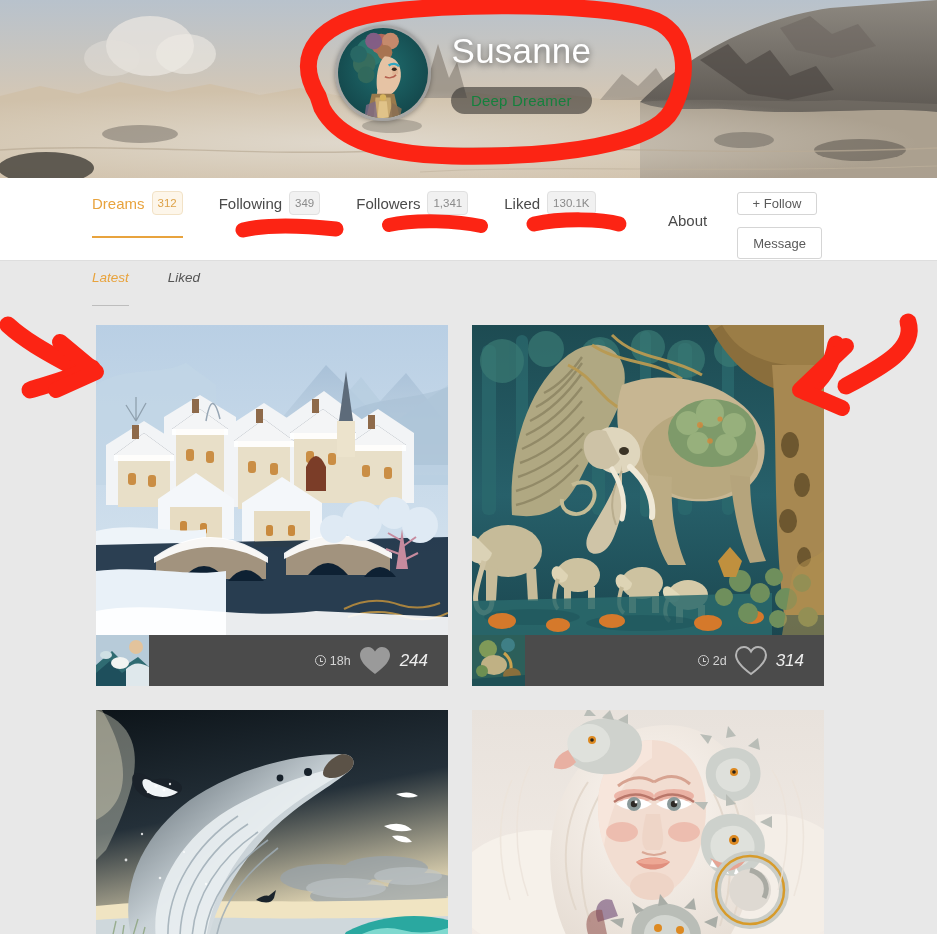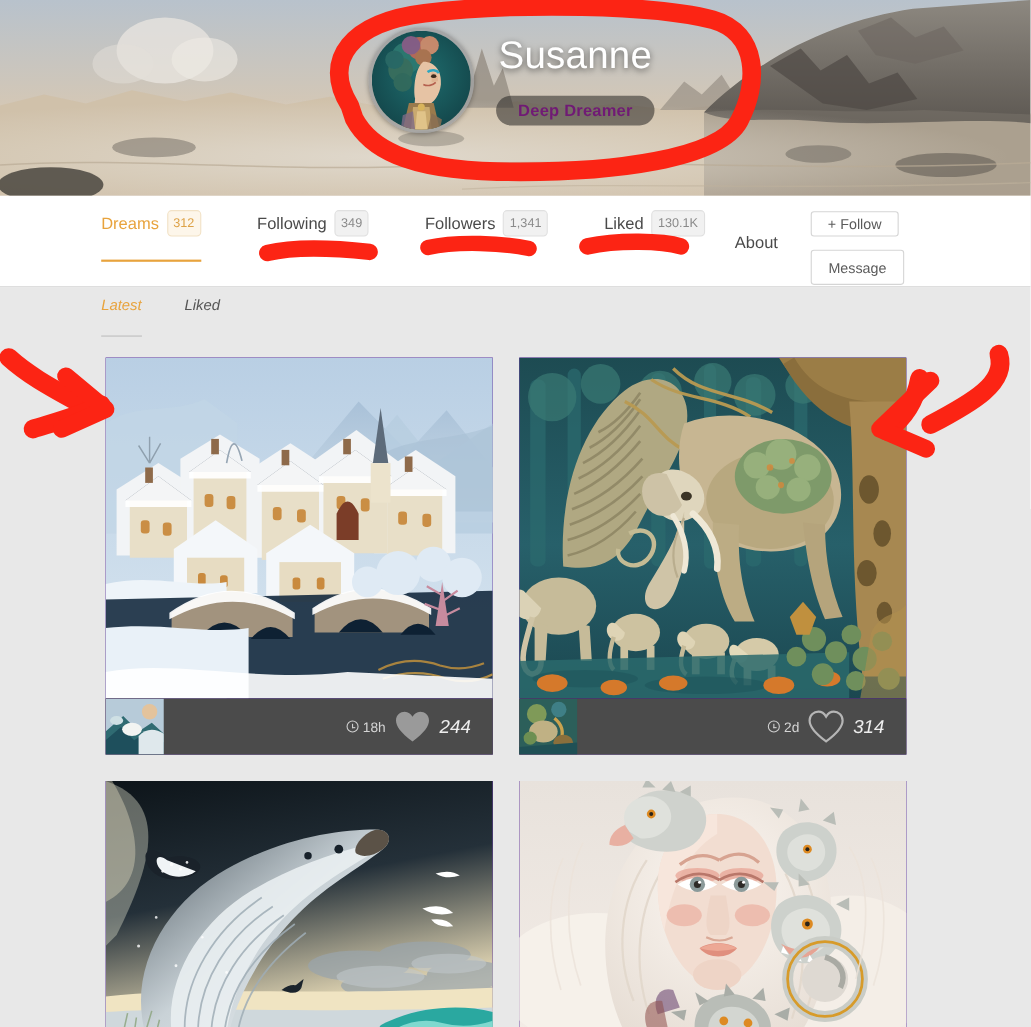--- a/index.html
+++ b/index.html
@@ -23,31 +23,31 @@
     overflow: hidden; position: relative; flex: none;
     box-shadow: 0 1px 5px rgba(0,0,0,.35);
   }
   .avatar-art { position: absolute; inset: 0; }
   .name-col { display: flex; flex-direction: column; align-items: center; gap: 19px; }
   .user-name {
     font-size: 35px; color: #ffffff; line-height: 1;
     text-shadow: 0 2px 6px rgba(0,0,0,.55); letter-spacing: .2px;
   }
   .role-badge {
-    background: rgba(40,38,36,.55); color: #701a75;
-    font-size: 15px; font-weight: bold; padding: 5px 20px;
+    background: rgba(40,38,36,.55); color: #15803d;
+    font-size: 15px; font-weight: normal; padding: 5px 20px;
     border-radius: 14px; letter-spacing: .2px;
   }
 
   
   .navbar {
     position: relative; width: 937px; height: 83px;
     background: #ffffff; border-bottom: 1px solid #dedede;
   }
-  .nav-tabs { position: absolute; left: 92px; top: 13px; display: flex; gap: 51px; }
+  .nav-tabs { position: absolute; left: 92px; top: 13px; display: flex; gap: 36px; }
   .nav-tab { position: relative; display: flex; align-items: center; gap: 7px;
              padding-bottom: 6px; cursor: pointer; }
   .nav-tab .lbl { font-size: 15px; color: #4a4a4a; }
   .nav-tab.active .lbl { color: #e8a33d; }
   .nav-tab .cnt {
     font-size: 11.5px; color: #8a8a8a; background: #f1f1f1;
     border: 1px solid #e0e0e0; border-radius: 4px; padding: 5px 5px;
   }
   .nav-tab.active .cnt { color: #dda247; background: #fdf6ea; border-color: #f2e2c6; }
   .tab-underline {
@@ -69,21 +69,21 @@
   .subtab.active { color: #e8a33d; }
   .subtab.active::after {
     content: ""; position: absolute; left: 0; right: 0; bottom: 0; height: 1px; background: #bdbdbd;
   }
 
   
   .grid {
     position: absolute; left: 96px; top: 325px;
     display: grid; grid-template-columns: 352px 352px; gap: 24px;
   }
-  .card { position: relative; width: 352px; background: #4c1d95; }
+  .card { position: relative; width: 352px; background: #7dd3fc; }
   .card-art { position: relative; width: 352px; height: 310px; overflow: hidden; }
   .card-art.short { height: 229px; }
   .card-foot {
     position: relative; height: 51px; background: #4b4b4b;
     display: flex; align-items: center; justify-content: flex-end;
     padding-right: 20px; gap: 0;
   }
   .foot-thumb { position: absolute; left: 0; top: 0; width: 53px; height: 51px; overflow: hidden; }
   .meta { display: flex; align-items: center; gap: 4px; }
   .clock {

